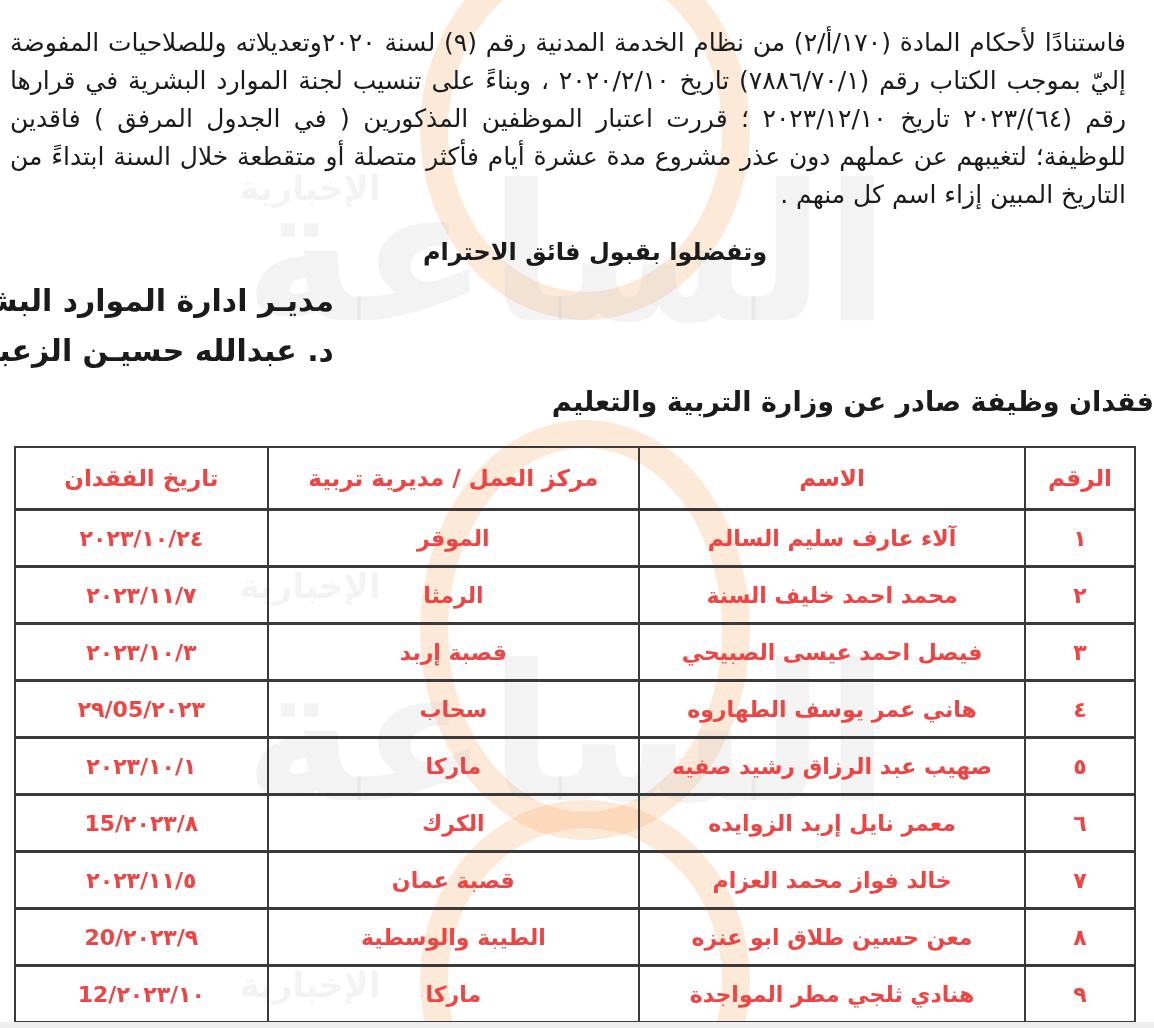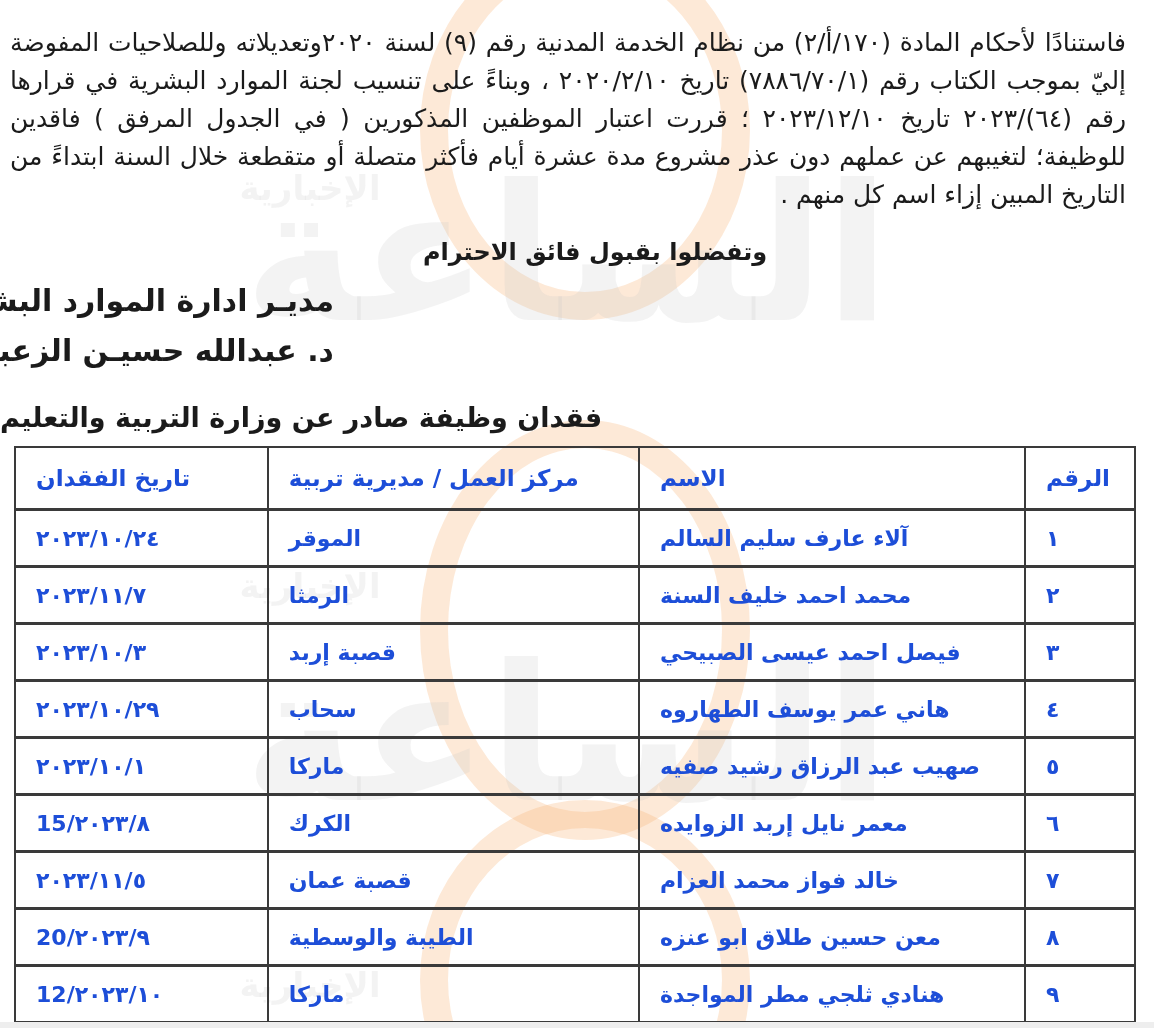--- a/index.html
+++ b/index.html
@@ -86,45 +86,45 @@
       font-size: 30px;
       font-weight: bold;
       color: #1b1b1b;
       white-space: nowrap;
     }
     .sig.title { top: 283px; left: 14px; right: auto; direction: rtl; }
     .sig.name  { top: 333px; left: 14px; right: auto; direction: rtl; }
 
     .table-caption {
       position: absolute;
-      top: 402px;
+      top: 386px;
       left: 0;
       width: 1154px;
-      text-align: left;
+      text-align: right;
       font-size: 27px;
       font-weight: bold;
       color: #1b1b1b;
     }
     table.loss {
       position: absolute;
       top: 446px;
       left: 14px;
       width: 1122px;
       border-collapse: collapse;
       direction: rtl;
       background: transparent;
     }
     table.loss th, table.loss td {
       border: 2px solid #3a3a3a;
-      text-align: left;
+      text-align: center;
       font-weight: bold;
       font-size: 22px;
-      color: #1d4ed8;
+      color: #ef4444;
       height: 54px;
-      padding: 0 20px;
+      padding: 0 4px;
     }
     table.loss th {
       font-size: 23px;
       height: 60px;
     }
     table.loss tr.row td { border-top-width: 3px; }
     col.c-num  { width: 110px; }
     col.c-name { width: 387px; }
     col.c-work { width: 372px; }
     col.c-date { width: 253px; }
@@ -193,21 +193,21 @@
       <tr class="row">
         <td>٣</td>
         <td class="cell-name">فيصل احمد عيسى الصبيحي</td>
         <td>قصبة إربد</td>
         <td class="cell-date">٢٠٢٣/١٠/٣</td>
       </tr>
       <tr class="row">
         <td>٤</td>
         <td class="cell-name">هاني عمر يوسف الطهاروه</td>
         <td>سحاب</td>
-        <td class="cell-date">٢٠٢٣/١٠/٢٩</td>
+        <td class="cell-date">٢٠٢٣/05/٢٩</td>
       </tr>
       <tr class="row">
         <td>٥</td>
         <td class="cell-name">صهيب عبد الرزاق رشيد صفيه</td>
         <td>ماركا</td>
         <td class="cell-date">٢٠٢٣/١٠/١</td>
       </tr>
       <tr class="row">
         <td>٦</td>
         <td class="cell-name">معمر نايل إربد الزوايده</td>

